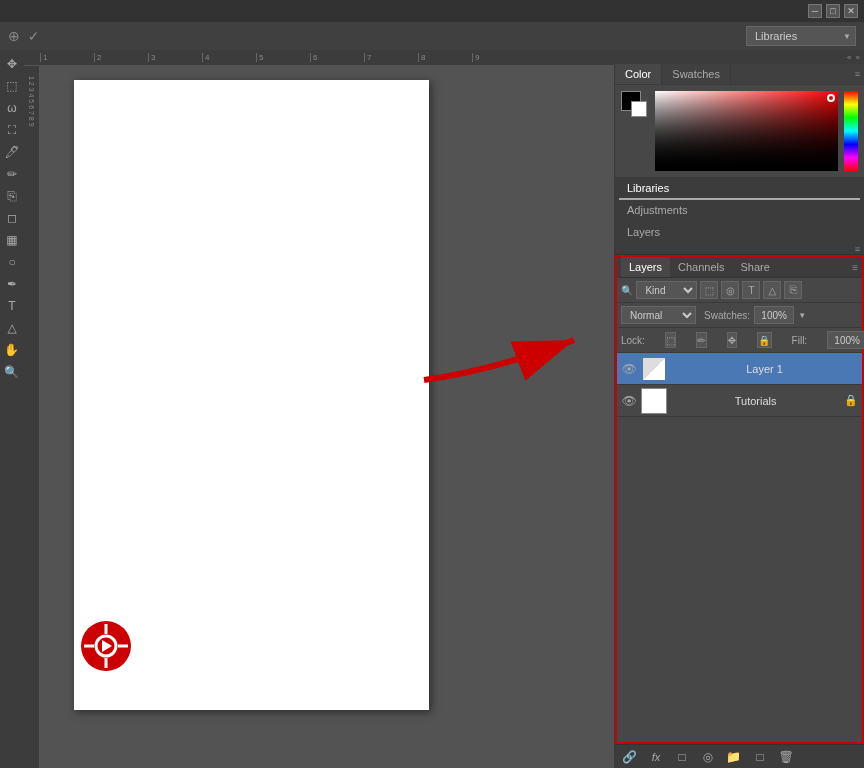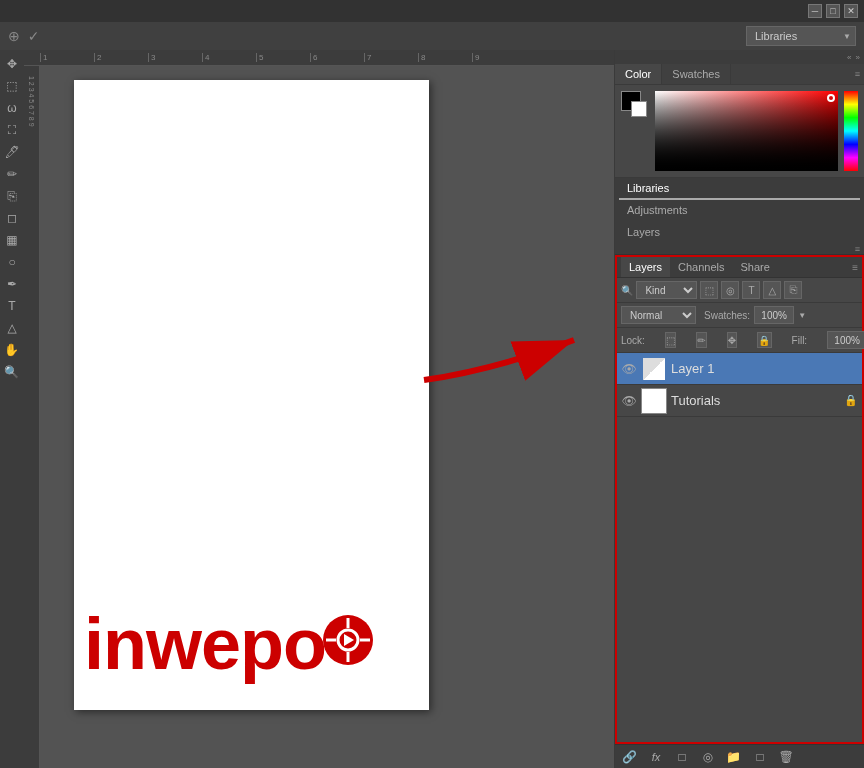--- a/index.html
+++ b/index.html
@@ -469,23 +469,24 @@
       height: 26px;
       background: white;
       border: 1px solid #888;
       flex-shrink: 0;
     }
     .layer-thumb.layer1-thumb {
       background: linear-gradient(135deg, #ddd 50%, white 50%);
       border: 2px solid #4a78b5;
     }
     .layer-name {
-      font-size: 13px;
+      font-size: 11px;
       color: #ddd;
       flex: 1;
+      text-align: center;
     }
     .layer-lock {
       font-size: 11px;
       color: #888;
     }
 
     
     #layers-bottom {
       height: 24px;
       background: #3c3c3c;
@@ -565,21 +566,20 @@
     </div>
 
     <div id="ruler-left">
       <span style="font-size:7px;color:#888;writing-mode:vertical-rl;text-orientation:mixed;margin-top:10px;">1 2 3 4 5 6 7 8 9</span>
     </div>
 
     <div id="document-canvas">
 
       <div id="logo-area">
         <div style="display:flex; align-items:center;">
-          <span class="logo-text" style="font-size:72px;font-weight:900;color:#cc0000;font-family:Arial,sans-serif;line-height:1;letter-spacing:-1px;">inwepo</span>
 
           <svg width="52" height="52" viewBox="0 0 52 52" style="margin-left:-4px;margin-bottom:8px;">
             <circle cx="26" cy="26" r="25" fill="#cc0000"></circle>
             <circle cx="26" cy="26" r="10" fill="none" stroke="white" stroke-width="3"></circle>
             <line x1="26" y1="4" x2="26" y2="14" stroke="white" stroke-width="3"></line>
             <line x1="26" y1="38" x2="26" y2="48" stroke="white" stroke-width="3"></line>
             <line x1="4" y1="26" x2="14" y2="26" stroke="white" stroke-width="3"></line>
             <line x1="38" y1="26" x2="48" y2="26" stroke="white" stroke-width="3"></line>
             <polygon points="22,20 32,26 22,32" fill="white"></polygon>
           </svg>

